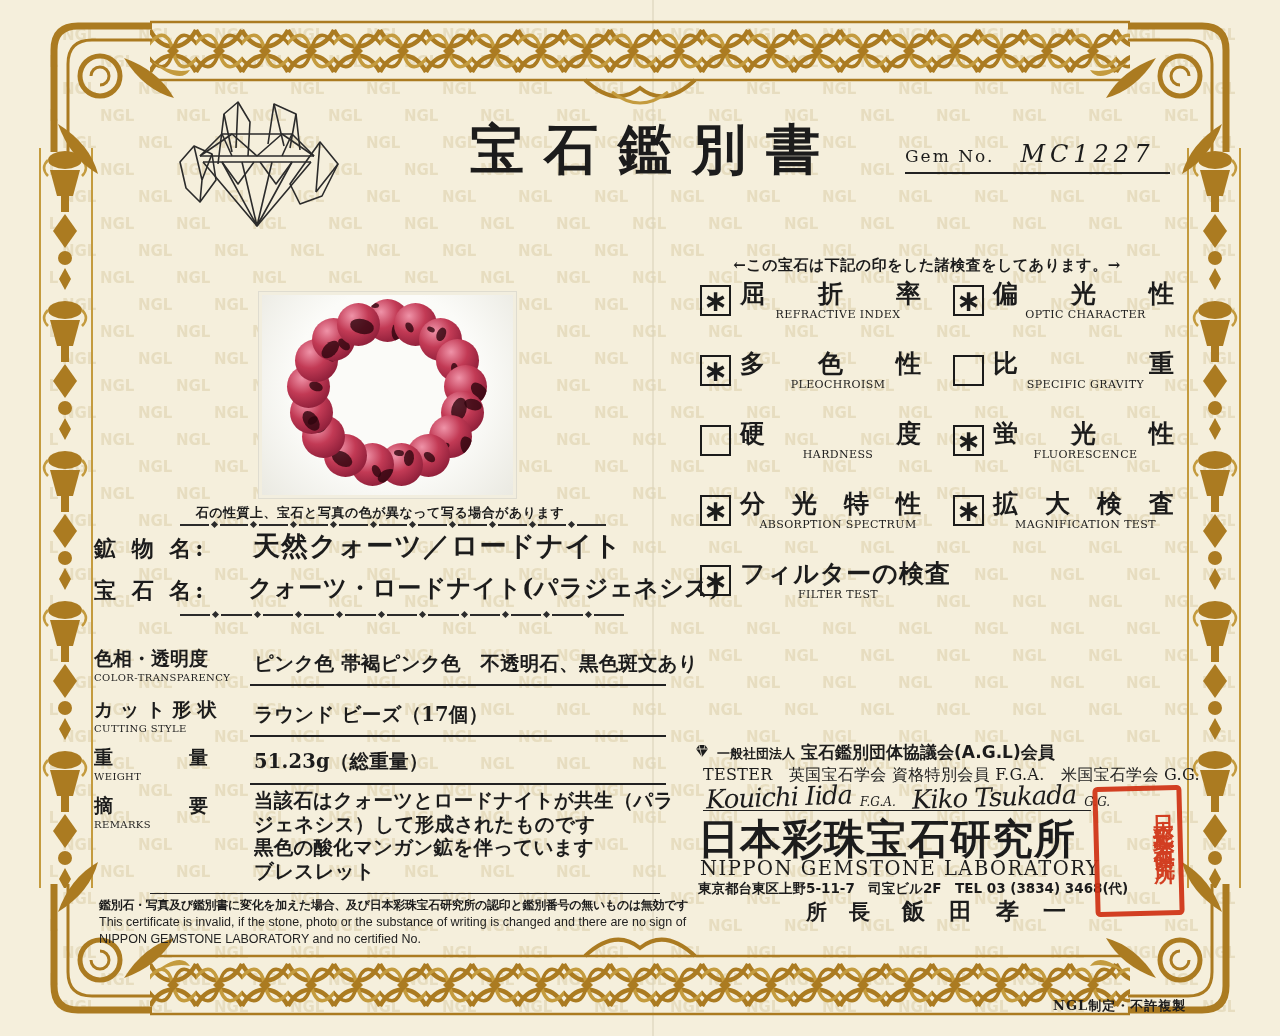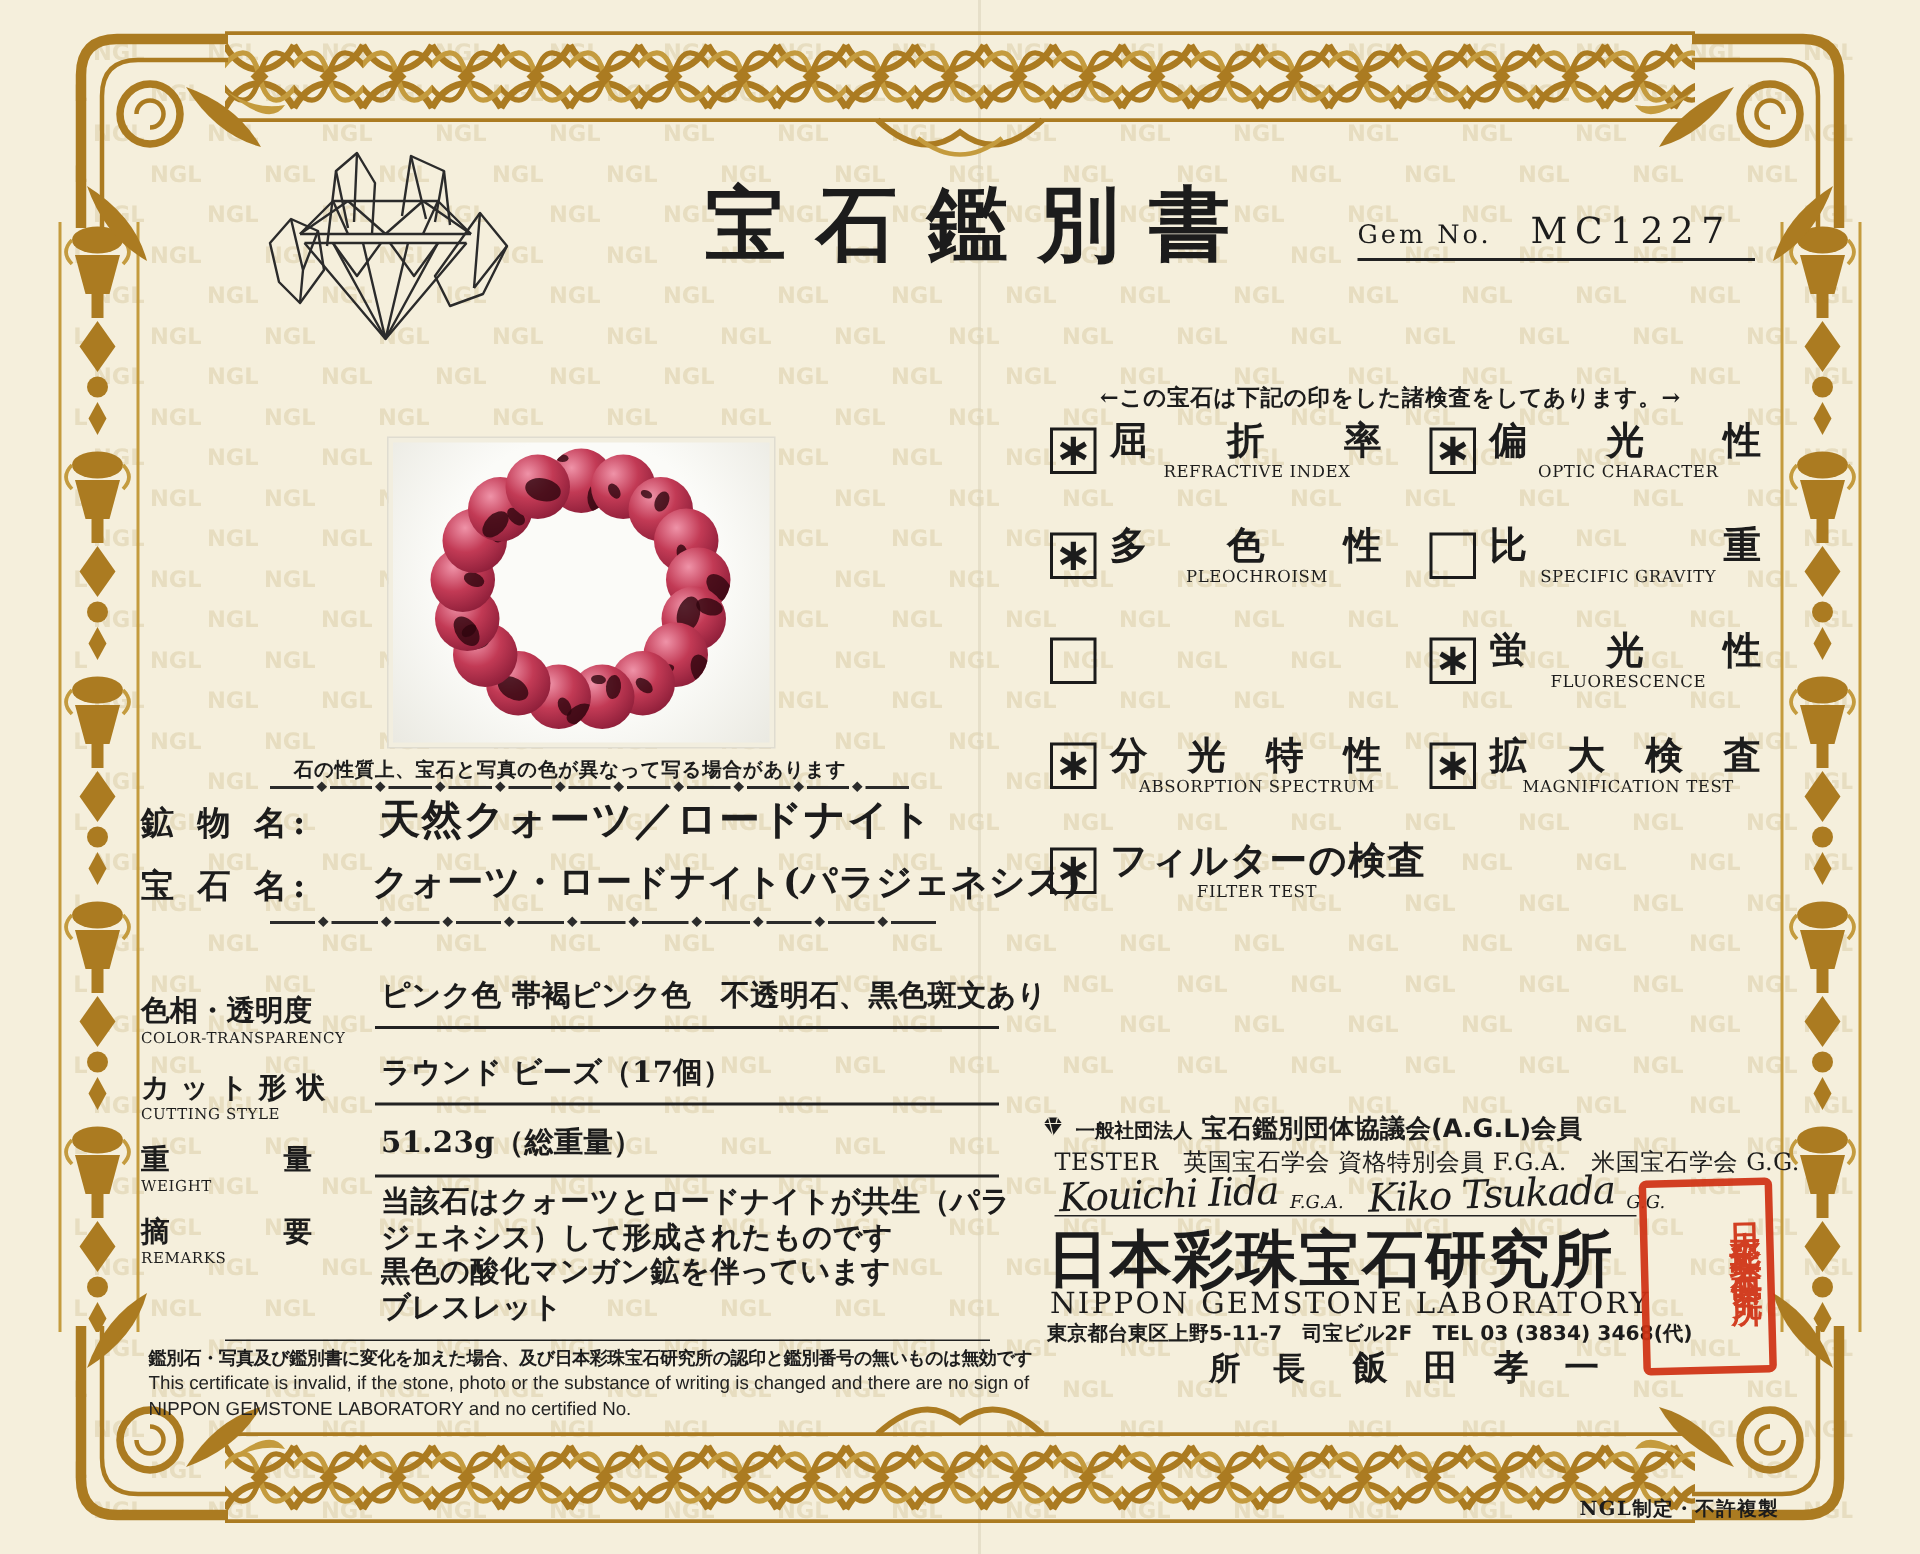--- a/index.html
+++ b/index.html
@@ -8,21 +8,21 @@
   .layer{position:absolute;left:0;top:0;}
   .abs{position:absolute;}
   .z2{z-index:2;}
 
   
   .title{left:420px;top:114px;width:470px;text-align:center;font-size:54px;font-weight:bold;letter-spacing:20px;}
   .subtitle{left:320px;top:198px;width:660px;text-align:center;font-size:35px;font-style:italic;word-spacing:16px;letter-spacing:1px;color:#222;}
   .gemno{left:905px;top:140px;width:265px;}
   .gn-row{display:flex;align-items:baseline;}
   .gn-label{font-size:17px;letter-spacing:2px;}
-  .gn-value{font-size:24px;letter-spacing:5px;margin-left:26px;}
+  .gn-value{font-size:24px;letter-spacing:5px;margin-left:26px;font-style:italic;}
   .gn-line{height:2px;background:#222;margin-top:4px;}
   .serial{font-size:18px;letter-spacing:6px;padding-left:120px;margin-top:4px;}
 
   
   .instruction{left:686px;top:256px;width:482px;text-align:center;font-size:15px;font-weight:bold;letter-spacing:0.5px;}
   .tests-grid{left:700px;top:281px;width:480px;display:grid;grid-template-columns:253px 225px;grid-auto-rows:70px;}
   .test-item{display:flex;align-items:flex-start;}
   .cb{width:27px;height:27px;border:2.5px solid #1b1b1b;margin-top:4px;flex:none;text-align:center;}
   .mark{display:block;font-family:"DejaVu Sans","Liberation Sans",sans-serif;font-size:30px;line-height:27px;font-weight:bold;}
   .t-lbl{margin-left:9px;width:196px;}
@@ -37,21 +37,21 @@
   .orn-rule{display:flex;align-items:center;}
   .orn-rule .dash{height:2px;background:#2b2b2b;flex:1;margin:0 2px;}
   .orn-rule .dia{width:5px;height:5px;background:#2b2b2b;transform:rotate(45deg);flex:none;margin:0 1px;}
 
   
   .id-label{font-size:22px;letter-spacing:4px;font-weight:bold;}
   .id-value-1{left:253px;top:528px;font-size:27px;font-weight:bold;letter-spacing:1px;white-space:nowrap;}
   .id-value-2{left:248px;top:572px;font-size:24px;font-weight:bold;letter-spacing:0.5px;white-space:nowrap;}
 
   
-  .f-lbl{width:160px;margin-top:15px;}
+  .f-lbl{width:160px;}
   .f-jp{font-size:19px;font-weight:bold;white-space:nowrap;}
   .f-en{font-size:10px;letter-spacing:0.4px;margin-top:0;text-align:left;width:150px;white-space:nowrap;}
   .f-val{font-size:19.5px;font-weight:bold;white-space:nowrap;letter-spacing:0.2px;}
   .f-val-multi{font-size:19.5px;font-weight:bold;line-height:23.5px;white-space:pre-line;width:430px;letter-spacing:0.2px;}
   .uline{height:1.5px;background:#222;}
 
   
   .agl{left:693px;top:741px;display:flex;align-items:baseline;font-family:"DejaVu Sans","Liberation Sans",sans-serif;}
   .agl-prefix{font-size:13px;font-weight:bold;margin:0 6px;}
   .agl-main{font-size:17px;font-weight:bold;}
@@ -208,20 +208,24 @@
       </div>
       <div class="test-item">
         <div class="cb"></div>
         <div class="t-lbl">
           <div class="t-jp">比　　　　　重</div>
           <div class="t-en">SPECIFIC GRAVITY</div>
         </div>
       </div>
       <div class="test-item">
         <div class="cb"></div>
+        <div class="t-lbl">
+          <div class="t-jp">硬　　　　　度</div>
+          <div class="t-en">HARDNESS</div>
+        </div>
       </div>
       <div class="test-item">
         <div class="cb">
           <span class="mark">∗</span>
         </div>
         <div class="t-lbl">
           <div class="t-jp">蛍　　光　　性</div>
           <div class="t-en">FLUORESCENCE</div>
         </div>
       </div>

